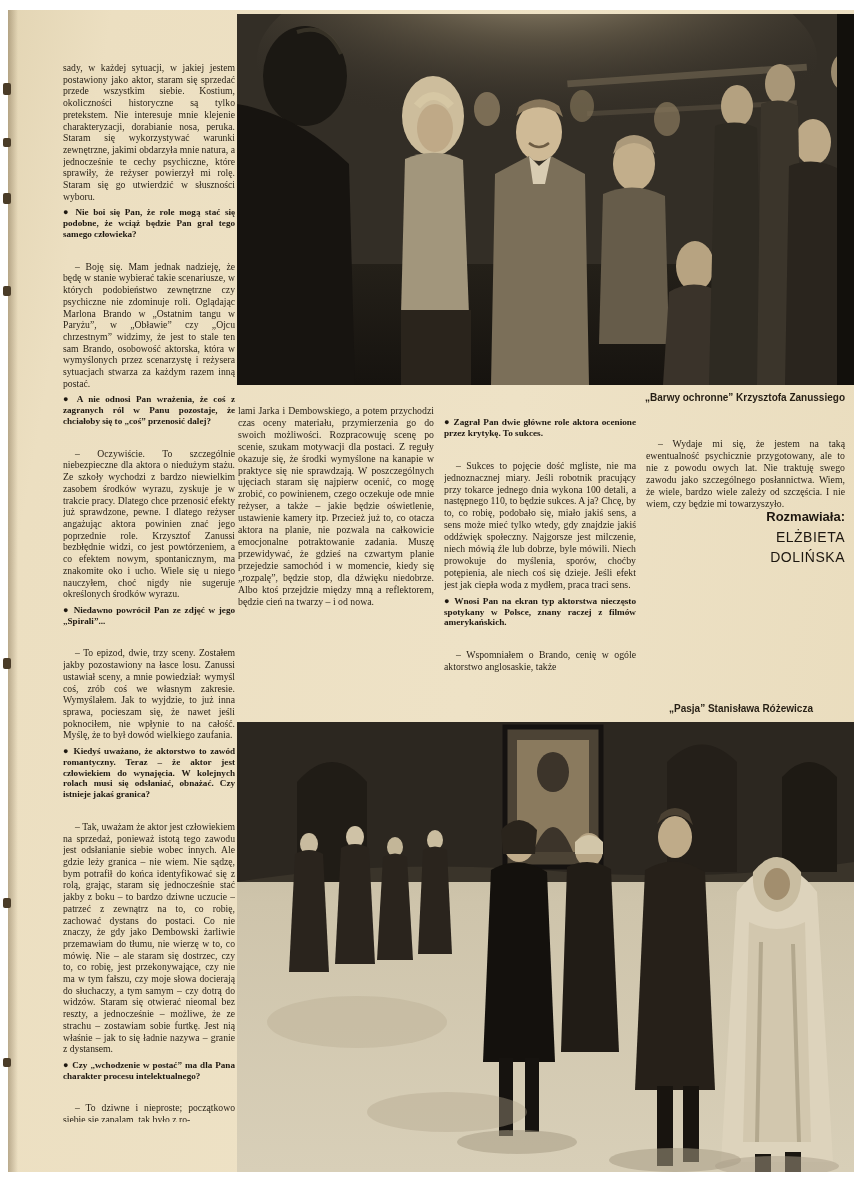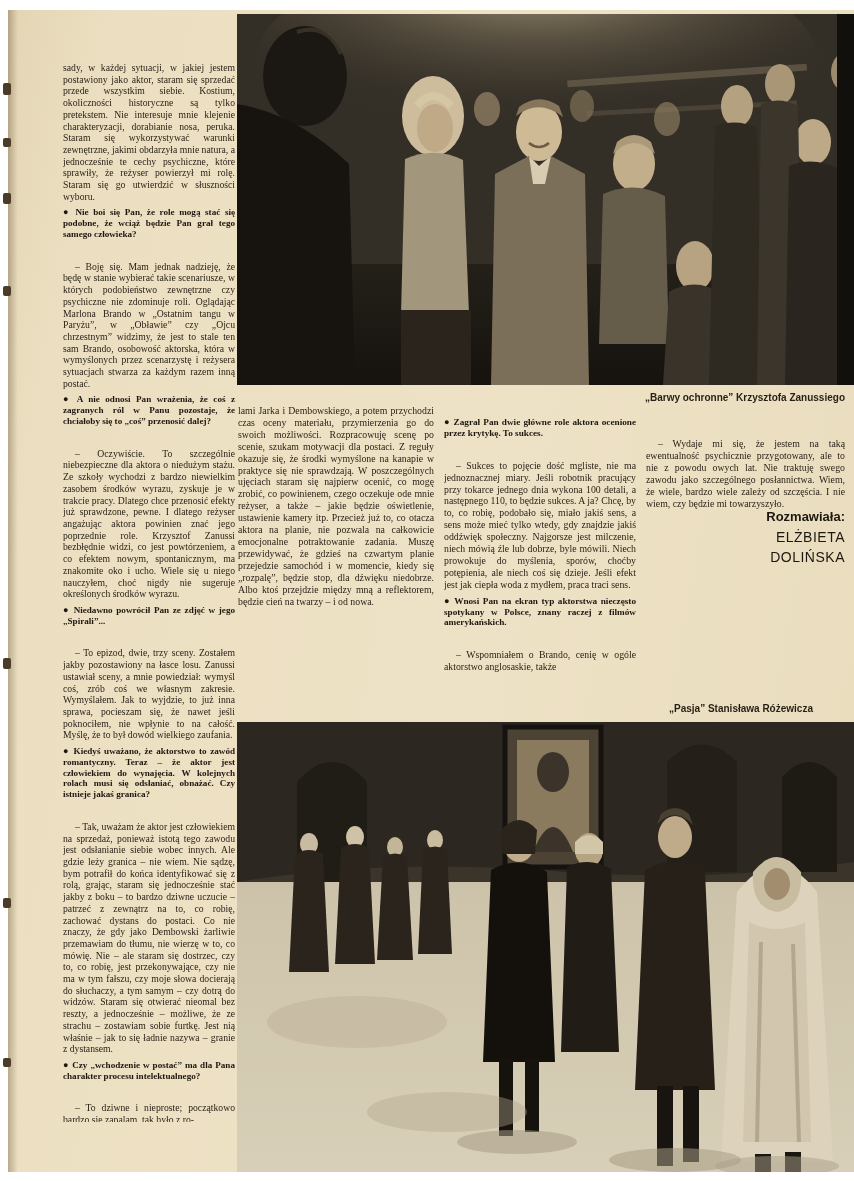--- a/index.html
+++ b/index.html
@@ -127,21 +127,21 @@
     <p class="bodycont">sady, w każdej sytuacji, w jakiej jestem postawiony jako aktor, staram się sprzedać przede wszystkim siebie. Kostium, okoliczności historyczne są tylko pretekstem. Nie interesuje mnie klejenie charakteryzacji, dorabianie nosa, peruka. Staram się wykorzystywać warunki zewnętrzne, jakimi obdarzyła mnie natura, a jednocześnie te cechy psychiczne, które sprawiły, że reżyser powierzył mi rolę. Staram się go utwierdzić w słuszności wyboru.</p>
     <p class="question">● Nie boi się Pan, że role mogą stać się podobne, że wciąż będzie Pan grał tego samego człowieka?</p>
     <p class="answer">– Boję się. Mam jednak nadzieję, że będę w stanie wybierać takie scenariusze, w których podobieństwo zewnętrzne czy psychiczne nie zdominuje roli. Oglądając Marlona Brando w „Ostatnim tangu w Paryżu”, w „Obławie” czy „Ojcu chrzestnym” widzimy, że jest to stale ten sam Brando, osobowość aktorska, która w wymyślonych przez scenarzystę i reżysera sytuacjach stwarza za każdym razem inną postać.</p>
     <p class="question">● A nie odnosi Pan wrażenia, że coś z zagranych ról w Panu pozostaje, że chciałoby się to „coś” przenosić dalej?</p>
     <p class="answer">– Oczywiście. To szczególnie niebezpieczne dla aktora o niedużym stażu. Ze szkoły wychodzi z bardzo niewielkim zasobem środków wyrazu, zyskuje je w trakcie pracy. Dlatego chce przenosić efekty już sprawdzone, pewne. I dlatego reżyser angażując aktora powinien znać jego poprzednie role. Krzysztof Zanussi bezbłędnie widzi, co jest powtórzeniem, a co efektem nowym, spontanicznym, ma znakomite oko i ucho. Wiele się u niego nauczyłem, choć nigdy nie sugeruje określonych środków wyrazu.</p>
     <p class="question">● Niedawno powrócił Pan ze zdjęć w jego „Spirali”...</p>
     <p class="answer">– To epizod, dwie, trzy sceny. Zostałem jakby pozostawiony na łasce losu. Zanussi ustawiał sceny, a mnie powiedział: wymyśl coś, zrób coś we własnym zakresie. Wymyślałem. Jak to wyjdzie, to już inna sprawa, pocieszam się, że nawet jeśli poknociłem, nie wpłynie to na całość. Myślę, że to był dowód wielkiego zaufania.</p>
     <p class="question">● Kiedyś uważano, że aktorstwo to zawód romantyczny. Teraz – że aktor jest człowiekiem do wynajęcia. W kolejnych rolach musi się odsłaniać, obnażać. Czy istnieje jakaś granica?</p>
     <p class="answer">– Tak, uważam że aktor jest człowiekiem na sprzedaż, ponieważ istotą tego zawodu jest odsłanianie siebie wobec innych. Ale gdzie leży granica – nie wiem. Nie sądzę, bym potrafił do końca identyfikować się z rolą, grając, staram się jednocześnie stać jakby z boku – to bardzo dziwne uczucie – patrzeć z zewnątrz na to, co robię, zachować dystans do postaci. Co nie znaczy, że gdy jako Dembowski żarliwie przemawiam do tłumu, nie wierzę w to, co mówię. Nie – ale staram się dostrzec, czy to, co robię, jest przekonywające, czy nie ma w tym fałszu, czy moje słowa docierają do słuchaczy, a tym samym – czy dotrą do widzów. Staram się otwierać nieomal bez reszty, a jednocześnie – możliwe, że ze strachu – zostawiam sobie furtkę. Jest nią właśnie – jak to się ładnie nazywa – granie z dystansem.</p>
     <p class="question">● Czy „wchodzenie w postać” ma dla Pana charakter procesu intelektualnego?</p>
-    <p class="answer">– To dziwne i nieproste; początkowo bardzo się zapalam, tak było z ro-</p>
+    <p class="answer">– To dziwne i nieproste; początkowo siebie się zapalam, tak było z ro-</p>
   </div>
 
   <div class="textcol" id="col2">
     <p class="bodycont">lami Jarka i Dembowskiego, a potem przychodzi czas oceny materiału, przymierzenia go do swoich możliwości. Rozpracowuję scenę po scenie, szukam motywacji dla postaci. Z reguły okazuje się, że środki wymyślone na kanapie w praktyce się nie sprawdzają. W poszczególnych ujęciach staram się najpierw ocenić, co mogę zrobić, co powinienem, czego oczekuje ode mnie reżyser, a także – jakie będzie oświetlenie, ustawienie kamery itp. Przecież już to, co otacza aktora na planie, nie pozwala na całkowicie emocjonalne potraktowanie zadania. Muszę przewidywać, że gdzieś na czwartym planie przejedzie samochód i w momencie, kiedy się „rozpalę”, będzie stop, dla dźwięku niedobrze. Albo ktoś przejdzie między mną a reflektorem, będzie cień na twarzy – i od nowa.</p>
   </div>
 
   <div class="textcol" id="col3">
     <p class="question" style="margin-top:0">● Zagrał Pan dwie główne role aktora ocenione przez krytykę. To sukces.</p>
     <p class="answer">– Sukces to pojęcie dość mgliste, nie ma jednoznacznej miary. Jeśli robotnik pracujący przy tokarce jednego dnia wykona 100 detali, a następnego 110, to będzie sukces. A ja? Chcę, by to, co robię, podobało się, miało jakiś sens, a sens może mieć tylko wtedy, gdy znajdzie jakiś oddźwięk społeczny. Najgorsze jest milczenie, niech mówią źle lub dobrze, byle mówili. Niech prowokuje do myślenia, sporów, choćby potępienia, ale niech coś się dzieje. Jeśli efekt jest jak ciepła woda z mydłem, praca traci sens.</p>
     <p class="question">● Wnosi Pan na ekran typ aktorstwa nieczęsto spotykany w Polsce, znany raczej z filmów amerykańskich.</p>

